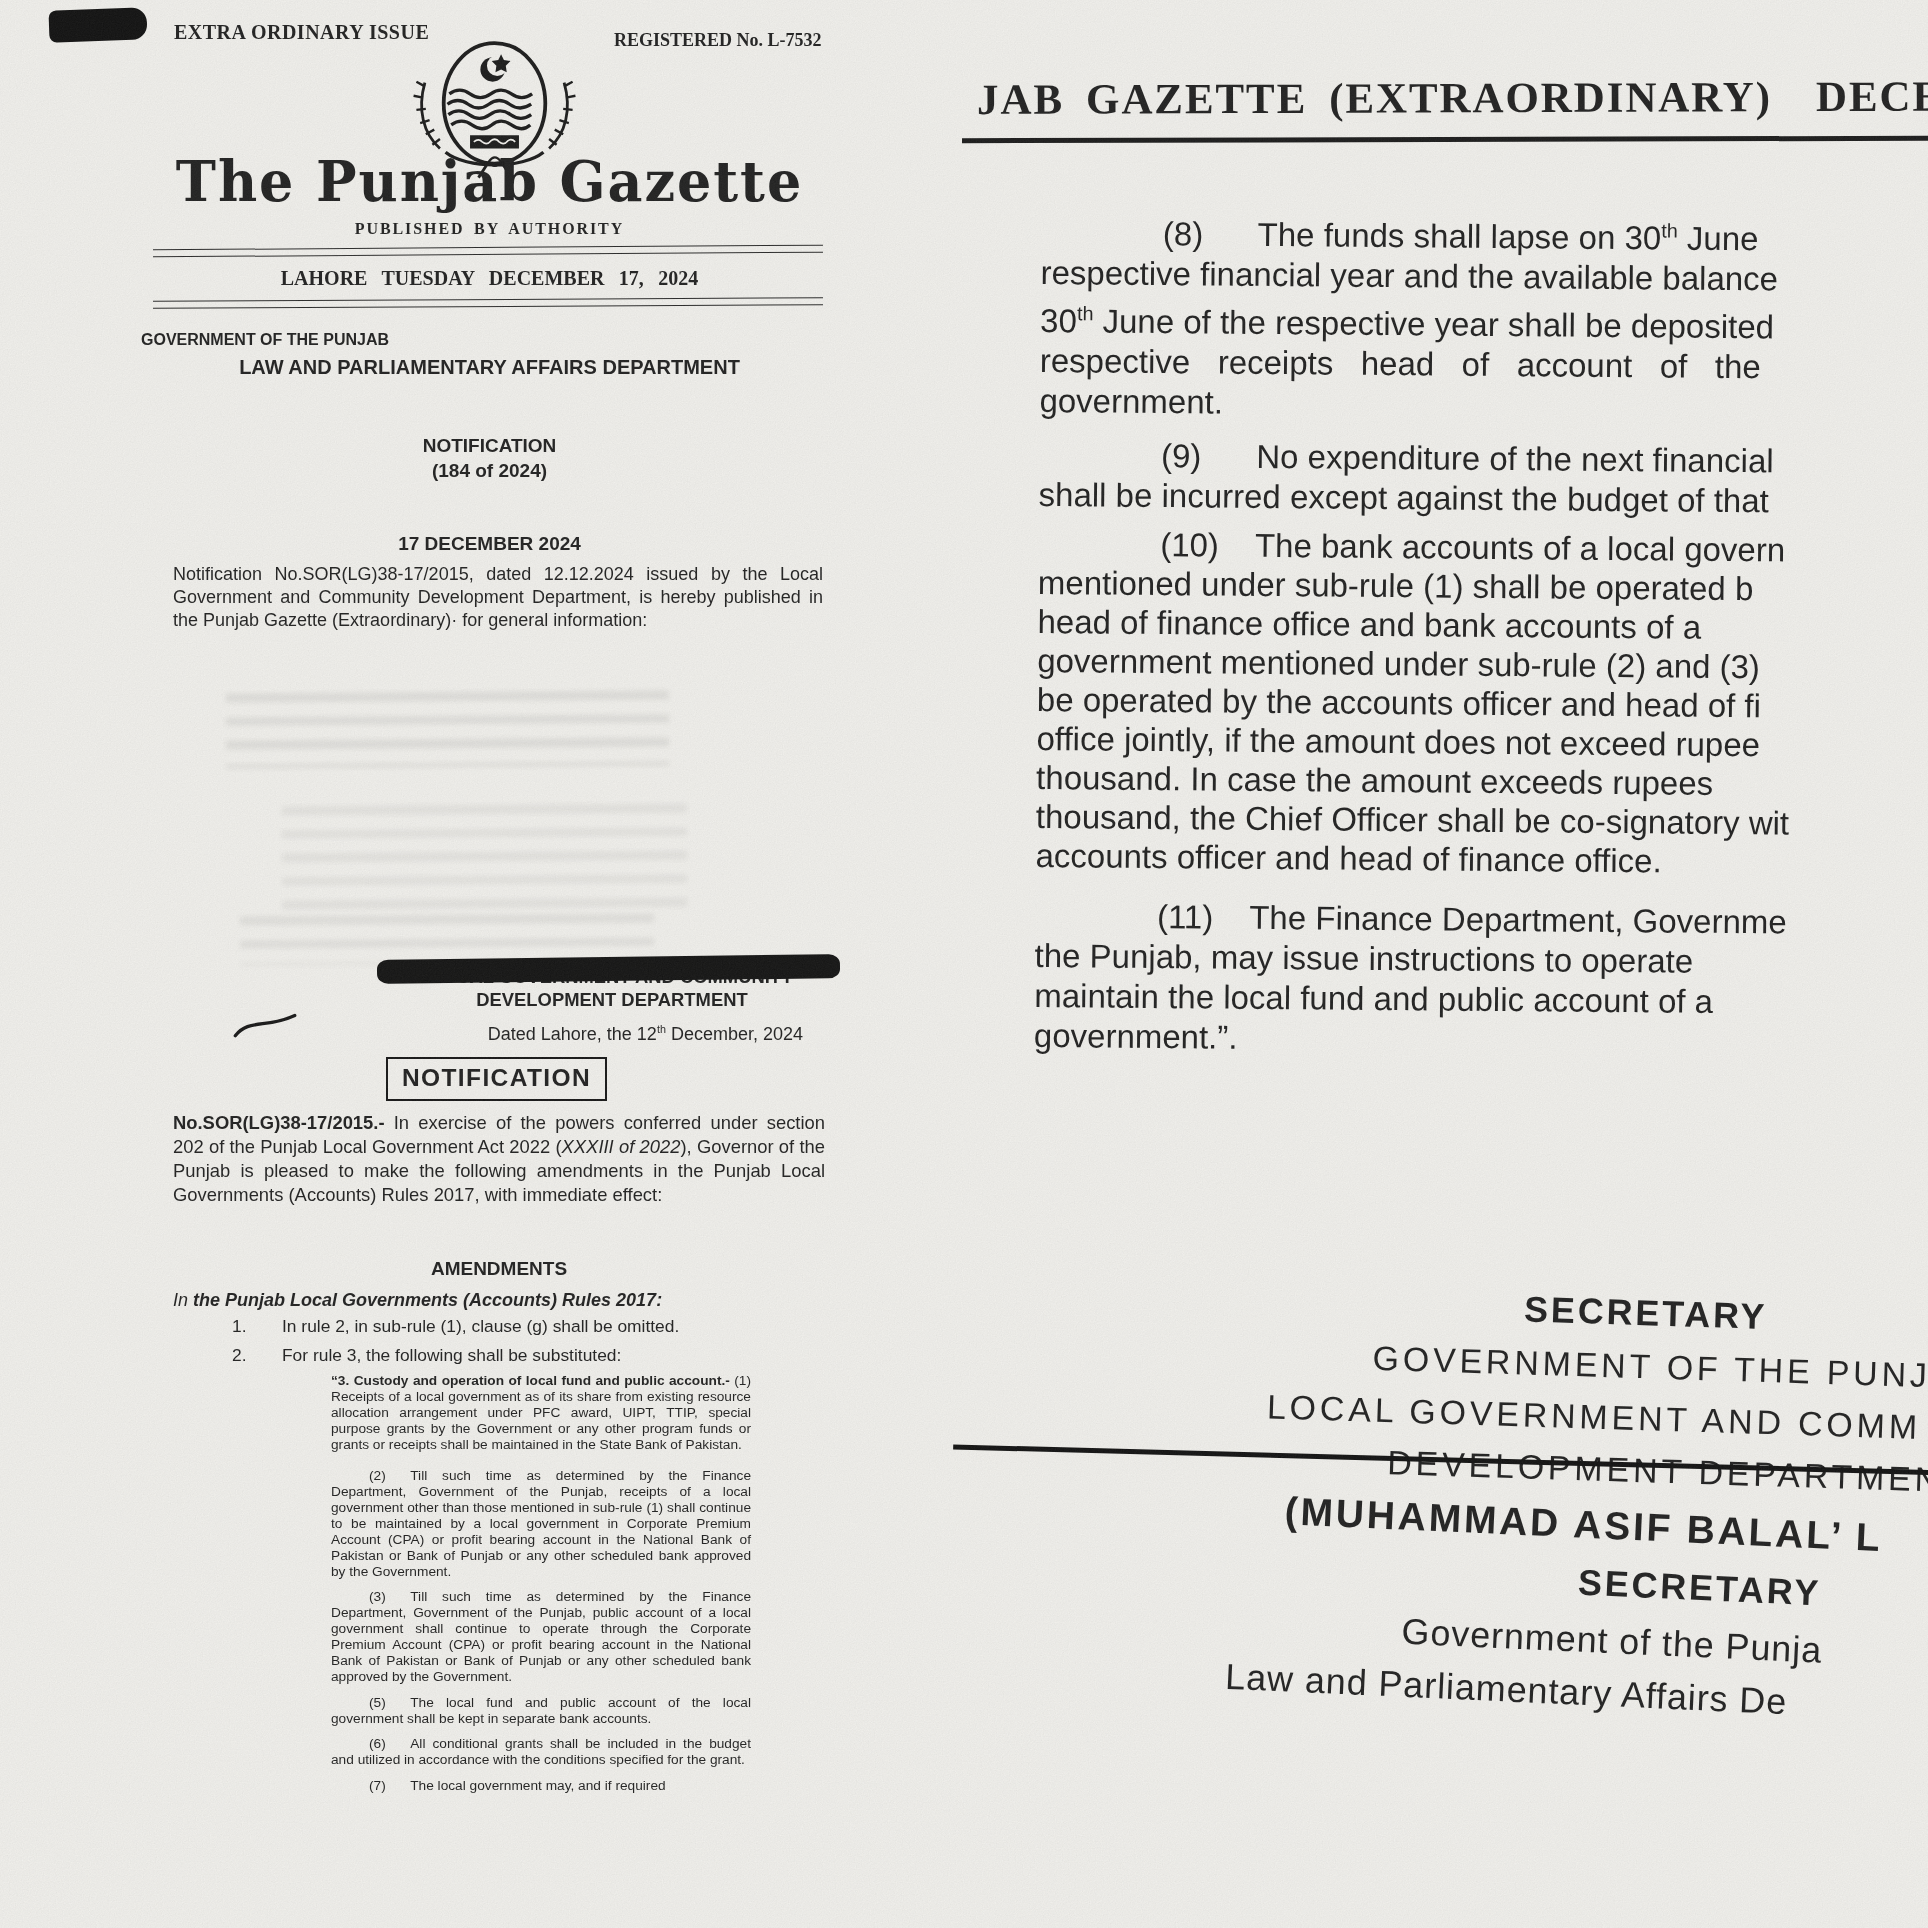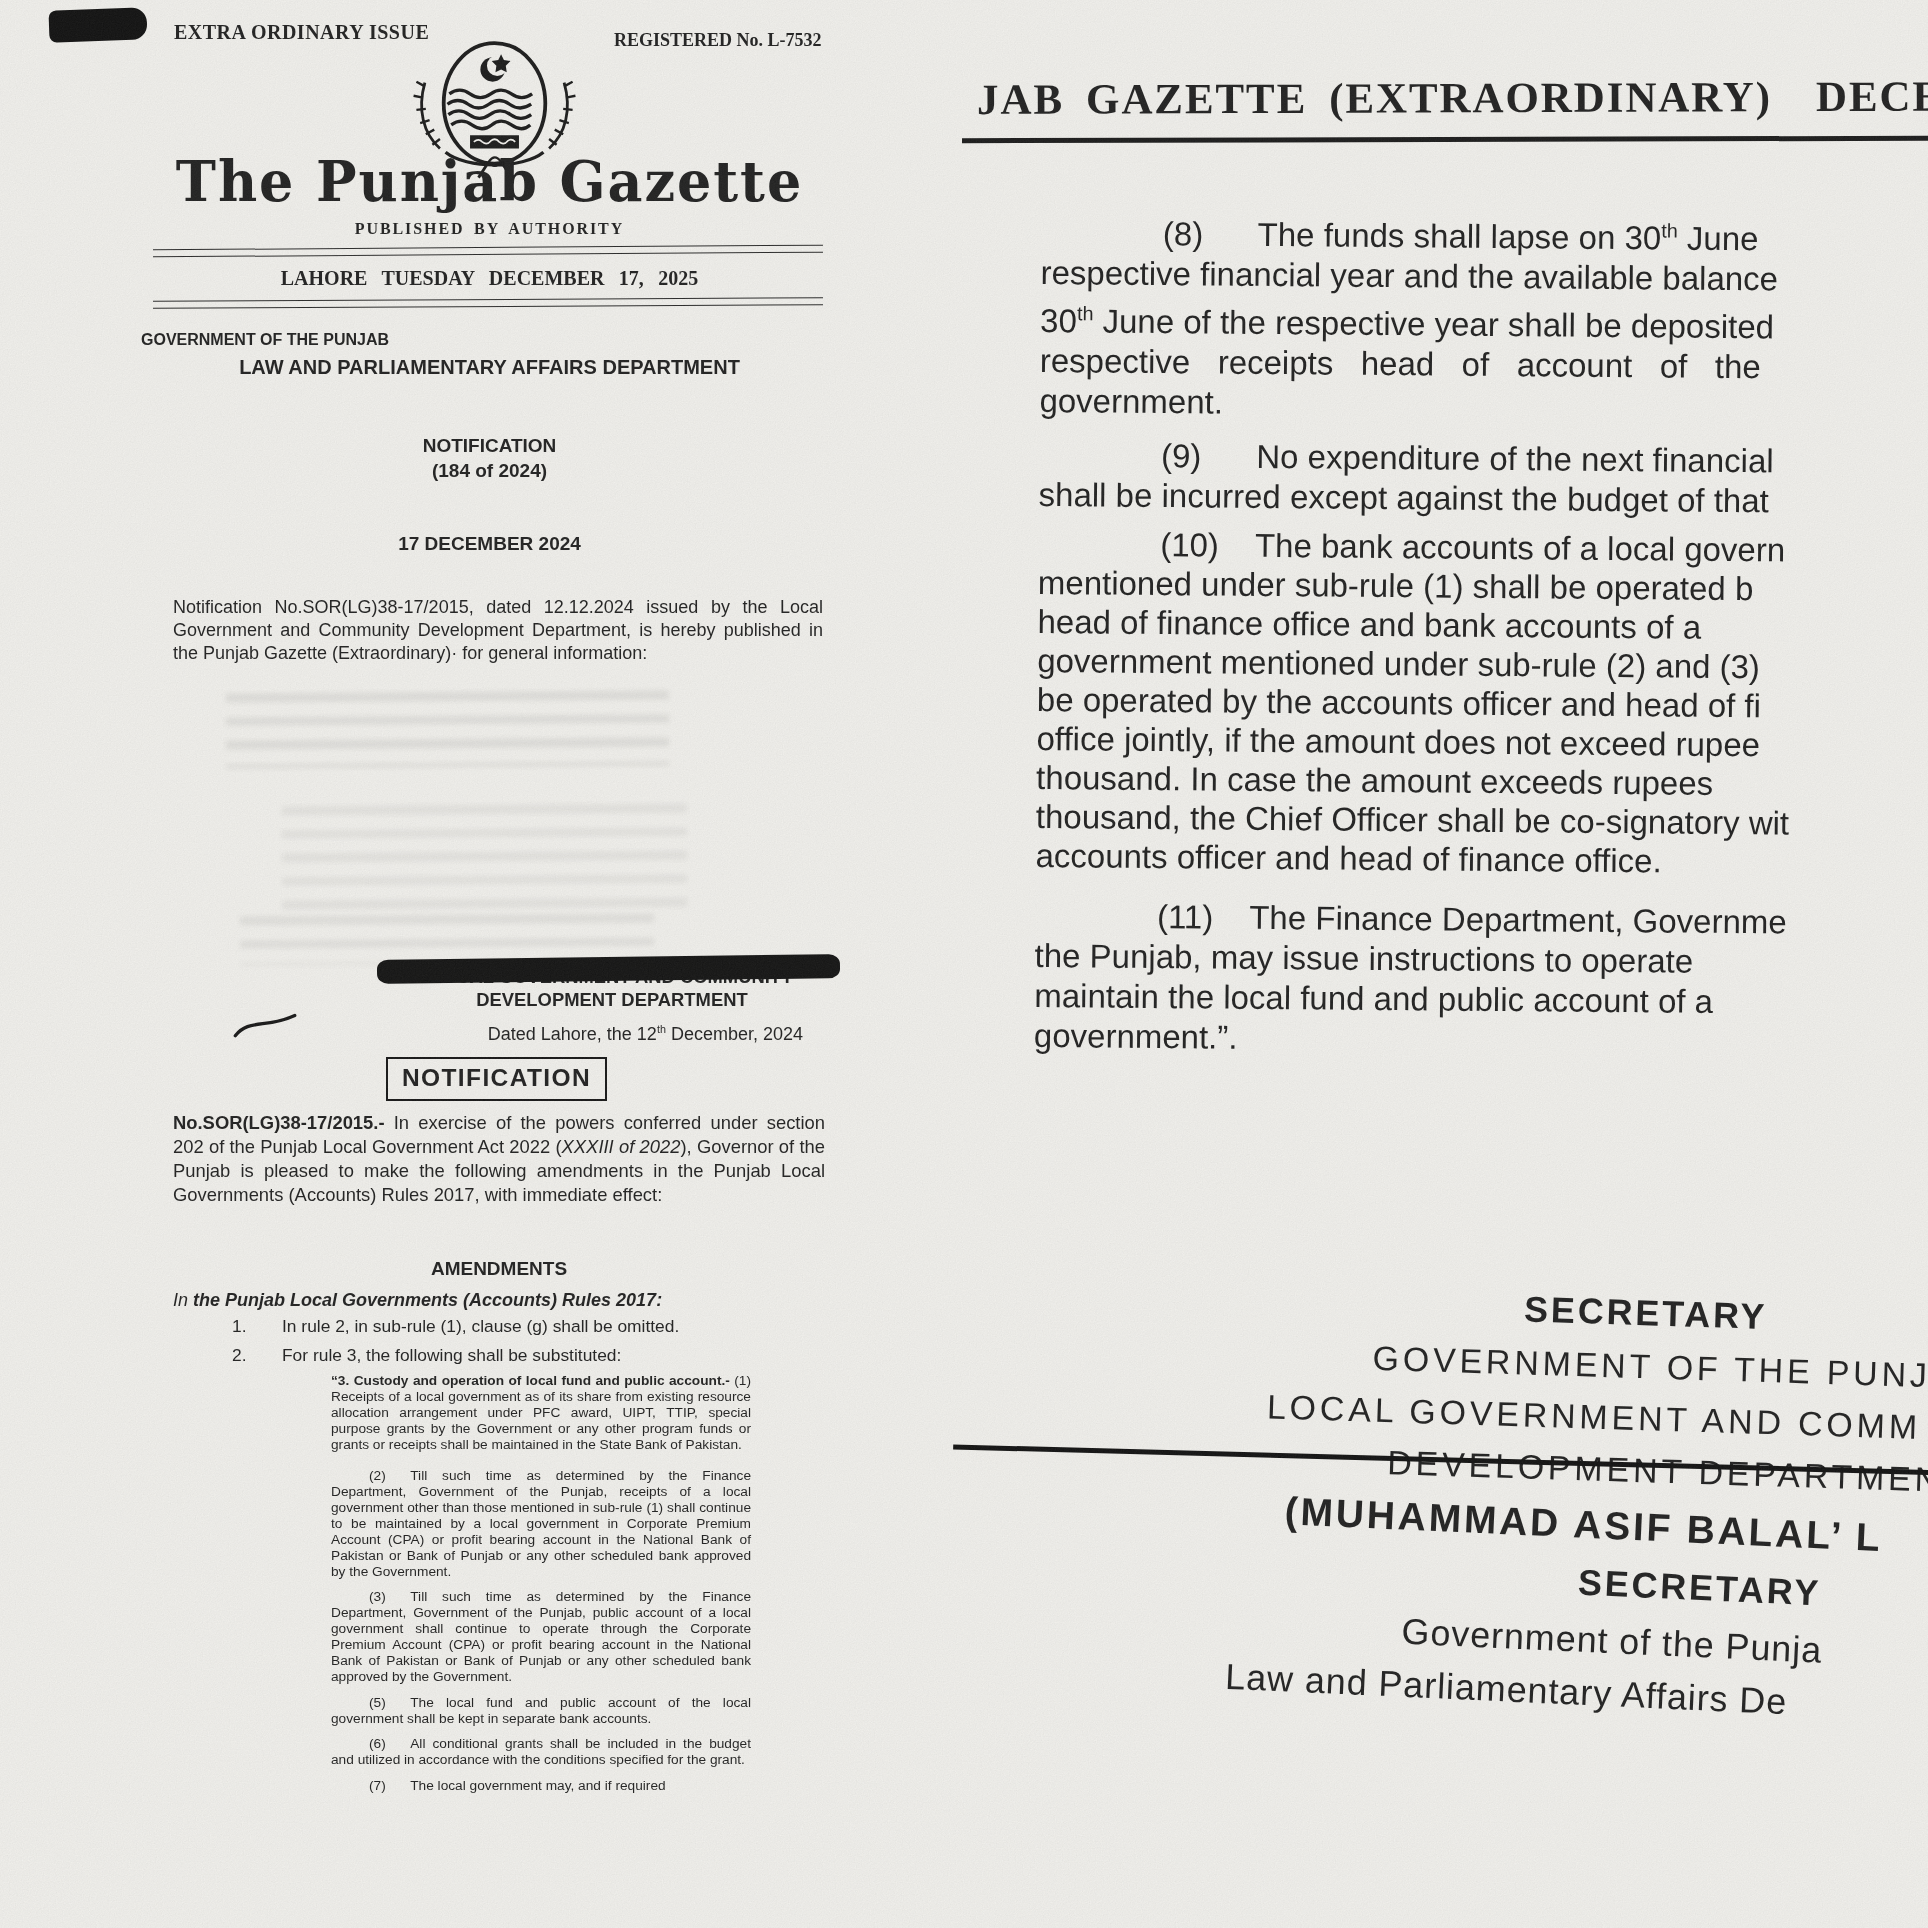--- a/index.html
+++ b/index.html
@@ -20,21 +20,21 @@
   .drule{height:5.6px;border-top:1.9px solid #242424;border-bottom:1.9px solid #242424;}
   .rule-a{left:153px;top:247px;width:670px;transform:rotate(-.4deg);}
   .dateline{left:141px;top:267px;width:697px;text-align:center;font-family:"Liberation Serif",serif;
             font-weight:bold;font-size:20px;word-spacing:9.4px;}
   .rule-b{left:153px;top:299px;width:670px;transform:rotate(-.3deg);}
   .govt1{left:141px;top:331px;width:697px;text-align:left;font-weight:bold;font-size:16px;}
   .govt2{left:141px;top:356px;width:697px;text-align:center;font-weight:bold;font-size:20px;}
   .notif-h{left:141px;top:435px;width:697px;text-align:center;font-weight:bold;font-size:19px;}
   .notif-num{left:141px;top:460px;width:697px;text-align:center;font-weight:bold;font-size:19px;}
   .notif-date{left:141px;top:533px;width:697px;text-align:center;font-weight:bold;font-size:19px;}
-  .pub-note{left:173px;top:563px;width:650px;font-size:18px;line-height:23px;text-align:justify;margin-top:33px;}
+  .pub-note{left:173px;top:563px;width:650px;font-size:18px;line-height:23px;text-align:justify;}
   .ghost{filter:blur(2.4px);opacity:.8;transform:rotate(-.4deg);}
   .ghost-lines{background:repeating-linear-gradient(180deg,rgba(115,115,112,.17) 0 8.5px,rgba(0,0,0,0) 8.5px 23.5px);}
   .g1{left:226px;top:692px;width:443px;height:75px;}
   .g2{left:282px;top:805px;width:405px;height:104px;opacity:.6;}
   .g3{left:240px;top:915px;width:414px;height:49px;opacity:.7;}
   .smudged-line{left:386px;top:966px;width:452px;text-align:center;font-weight:bold;font-size:18.4px;}
   .smear-bar{left:377px;top:957px;width:463px;height:23.5px;background:#0d0d0d;border-radius:11.3px/9.4px;
              transform:rotate(-.7deg);}
   .dev-dept{left:386px;top:989px;width:452px;text-align:center;font-weight:bold;font-size:18.4px;}
   .pen-squiggle{left:232px;top:1013px;transform:rotate(-6deg);}
@@ -104,21 +104,21 @@
       <path d="M168,128 C186,112 192,86 184,58" fill="none" stroke="#151515" stroke-width="3"></path>
       <path d="M184,62 l9,-5 M186,74 l10,-2 M183,86 l10,1 M179,98 l10,3 M174,108 l9,5 M168,118 l8,6" stroke="#151515" stroke-width="2.5"></path>
       <path d="M58,132 C80,150 140,150 162,132" fill="none" stroke="#151515" stroke-width="3.5"></path>
       <path d="M104,142 q6,-9 13,0 q-7,9 -13,0 z" fill="none" stroke="#151515" stroke-width="2.5"></path>
       <path d="M102,145 l-9,14 M119,145 l9,14" stroke="#151515" stroke-width="3"></path>
     </svg>
 
     <div class="abs gz-title">The Punjab Gazette</div>
     <div class="abs published-by">PUBLISHED BY AUTHORITY</div>
     <div class="abs drule rule-a"></div>
-    <div class="abs dateline">LAHORE  TUESDAY  DECEMBER  17, 2025</div>
+    <div class="abs dateline">LAHORE  TUESDAY  DECEMBER  17, 2024</div>
     <div class="abs drule rule-b"></div>
 
     <div class="abs govt1">GOVERNMENT OF THE PUNJAB</div>
     <div class="abs govt2">LAW AND PARLIAMENTARY AFFAIRS DEPARTMENT</div>
 
     <div class="abs notif-h">NOTIFICATION</div>
     <div class="abs notif-num">(184 of 2024)</div>
     <div class="abs notif-date">17 DECEMBER 2024</div>
 
     <div class="abs pub-note">Notification No.SOR(LG)38-17/2015, dated 12.12.2024 issued by the Local Government and Community Development Department, is hereby published in the Punjab Gazette (Extraordinary)· for general information:</div>

